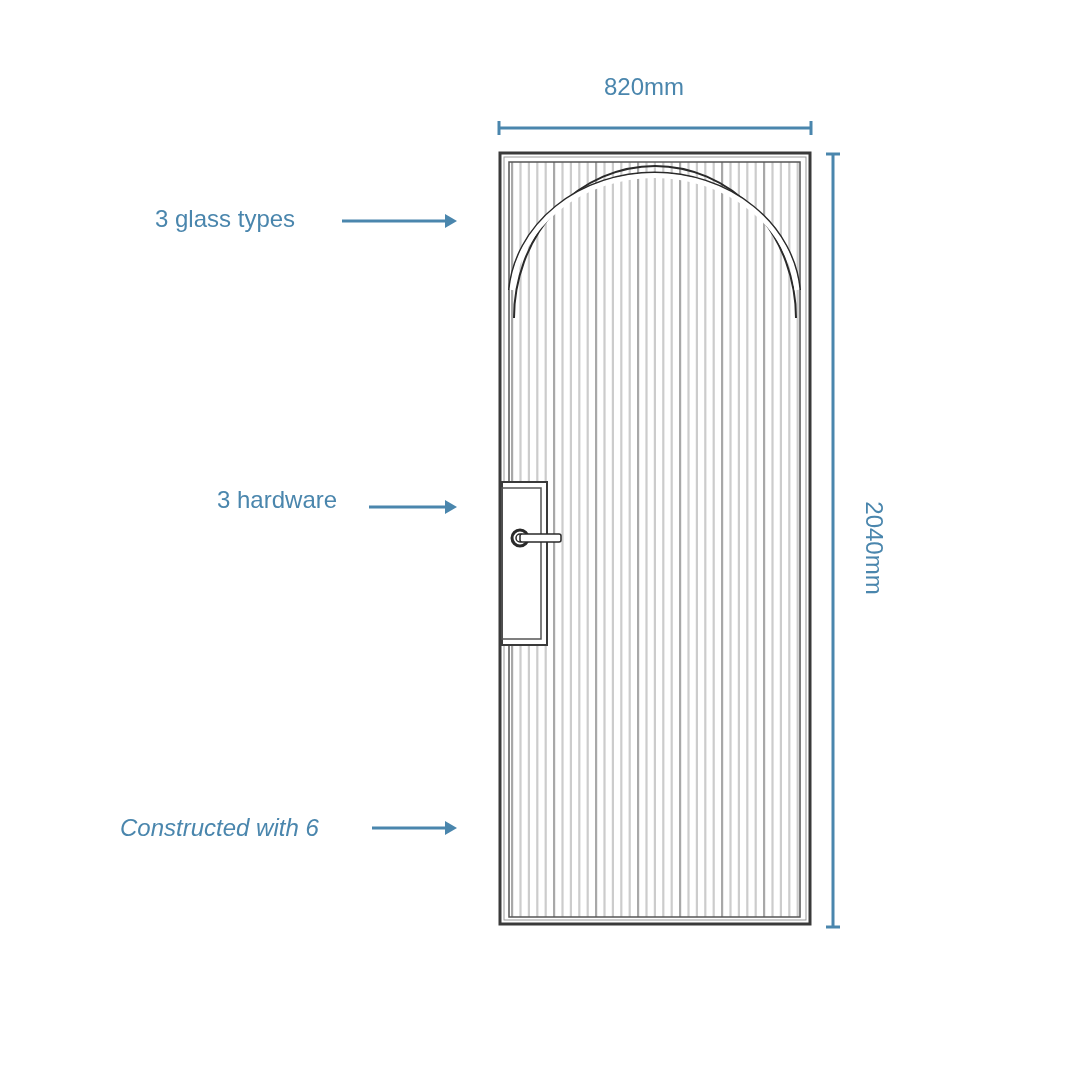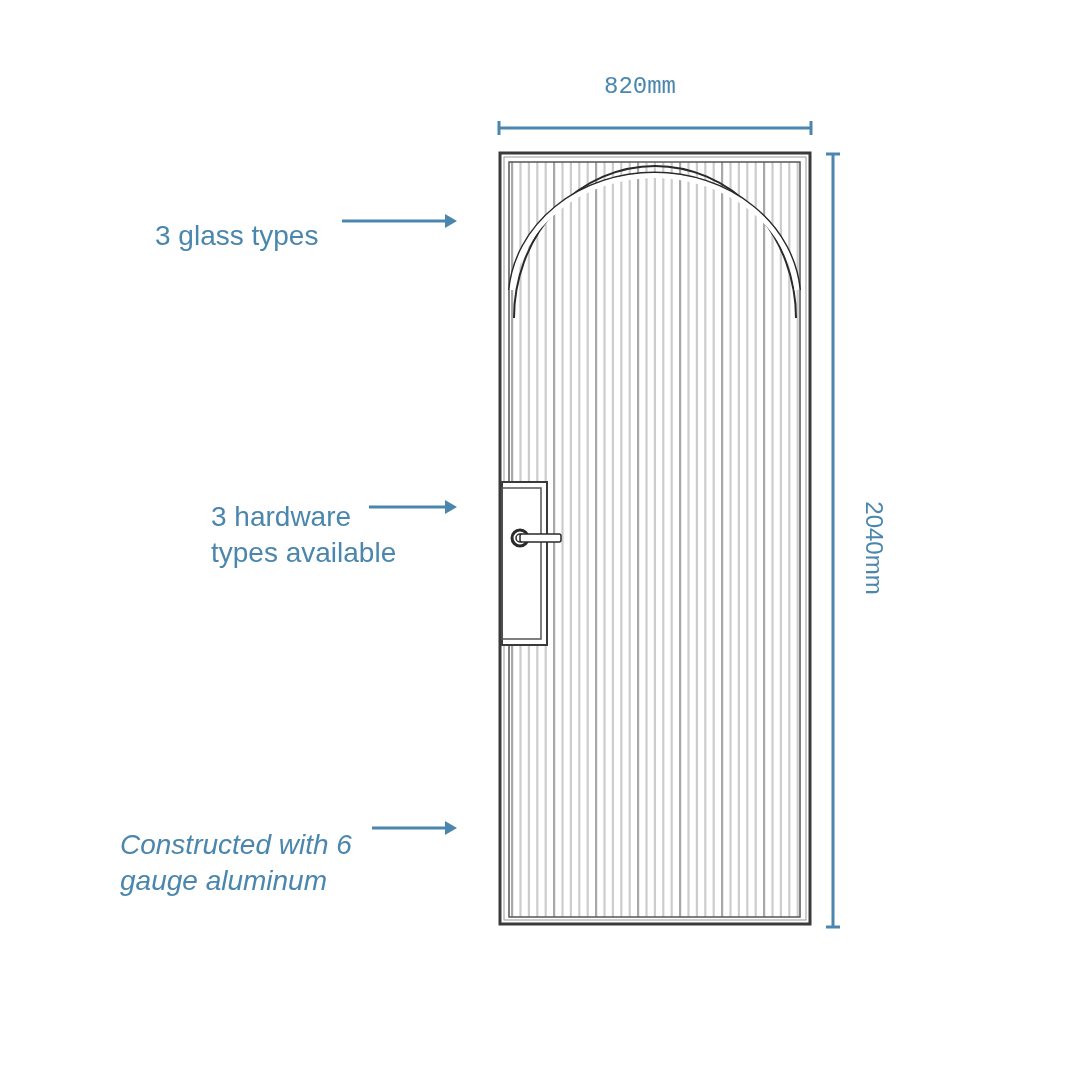--- a/index.html
+++ b/index.html
@@ -1,21 +1,21 @@
 <!DOCTYPE html>
 <html><head>
   <meta charset="utf-8">
   <style>
     html, body { margin: 0; padding: 0; background: #ffffff; }
     body { width: 1080px; height: 1080px; position: relative; overflow: hidden;
            font-family: "Liberation Sans", "DejaVu Sans", sans-serif; }
-    .label { position: absolute; color: #4a86ad; font-size: 28px; line-height: 36px; margin-top: 17px; }
+    .label { position: absolute; color: #4a86ad; font-size: 24px; line-height: 36px; }
     .label span { display: block; white-space: nowrap; }
     .dim-text { position: absolute; color: #4a86ad; font-size: 24px; }
-    #width-label { left: 604px; top: 73px; font-family: Liberation Mono, monospace; }
+    #width-label { left: 604px; top: 73px; }
     #height-label { left: 874px; top: 548px; transform: translate(-50%,-50%) rotate(90deg); white-space: nowrap; }
     svg { position: absolute; left: 0; top: 0; }
   </style>
 </head>
 <body>
 
 <svg width="1080" height="1080" viewBox="0 0 1080 1080">
   <defs>
     <pattern id="flutes" x="509" y="0" width="42" height="10" patternUnits="userSpaceOnUse">
       <rect x="0" y="0" width="42" height="10" fill="#ffffff"></rect>
@@ -77,21 +77,19 @@
   </g>
 </svg>
 
 <div id="width-label" class="dim-text">820mm</div>
 <div id="height-label" class="dim-text">2040mm</div>
 
 <div class="label" style="left:155px; top:201px;">
   <span>3 glass types</span>
 </div>
 
-<div class="label" style="left:211px; top:482px;">
+<div class="label" style="left:217px; top:482px;">
   <span>3 hardware</span>
-  <span>types available</span>
 </div>
 
 <div class="label" style="left:120px; top:810px;font-style:italic;">
   <span>Constructed with 6</span>
-  <span>gauge aluminum</span>
 </div>
 
 </body></html>

